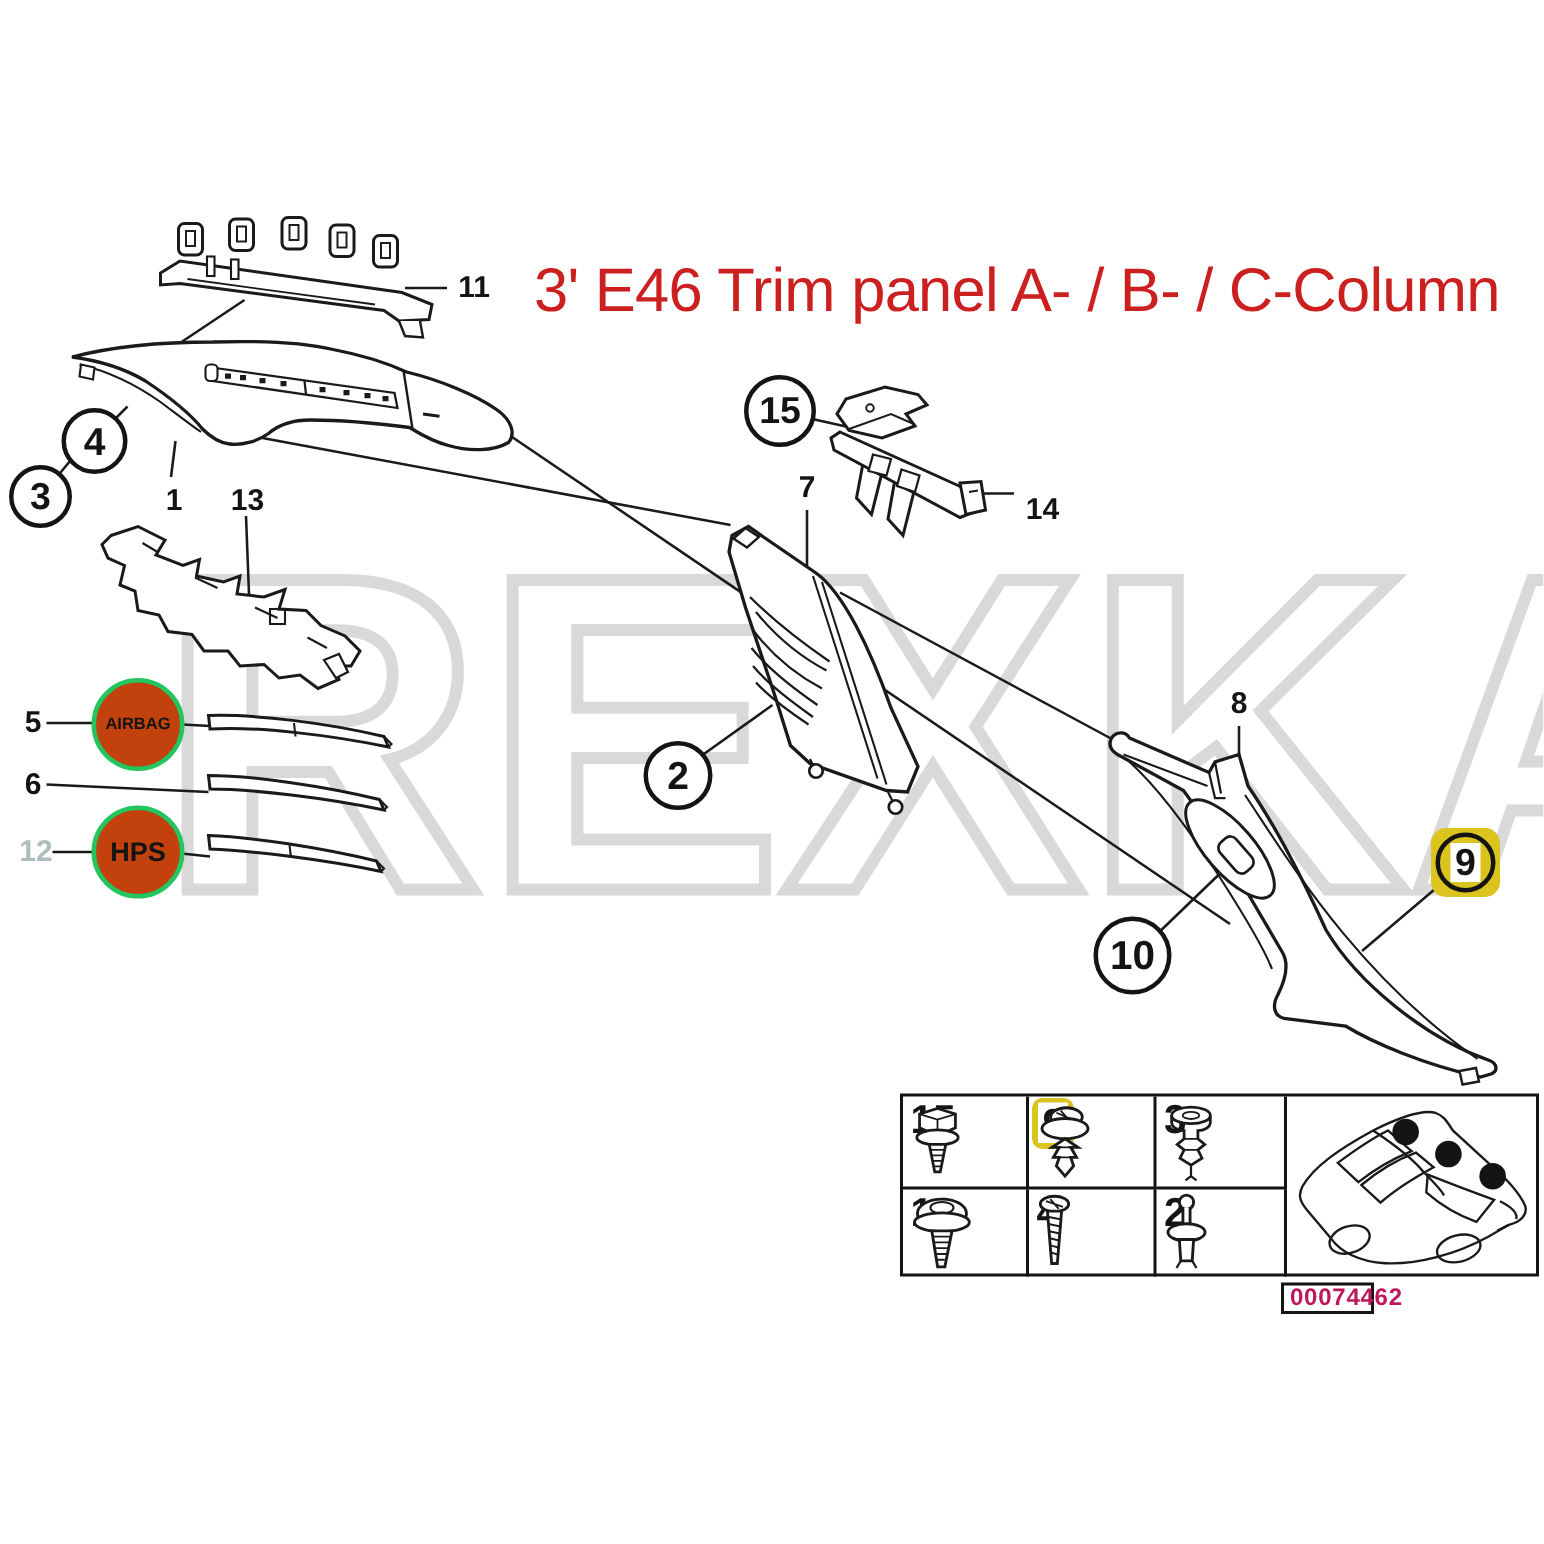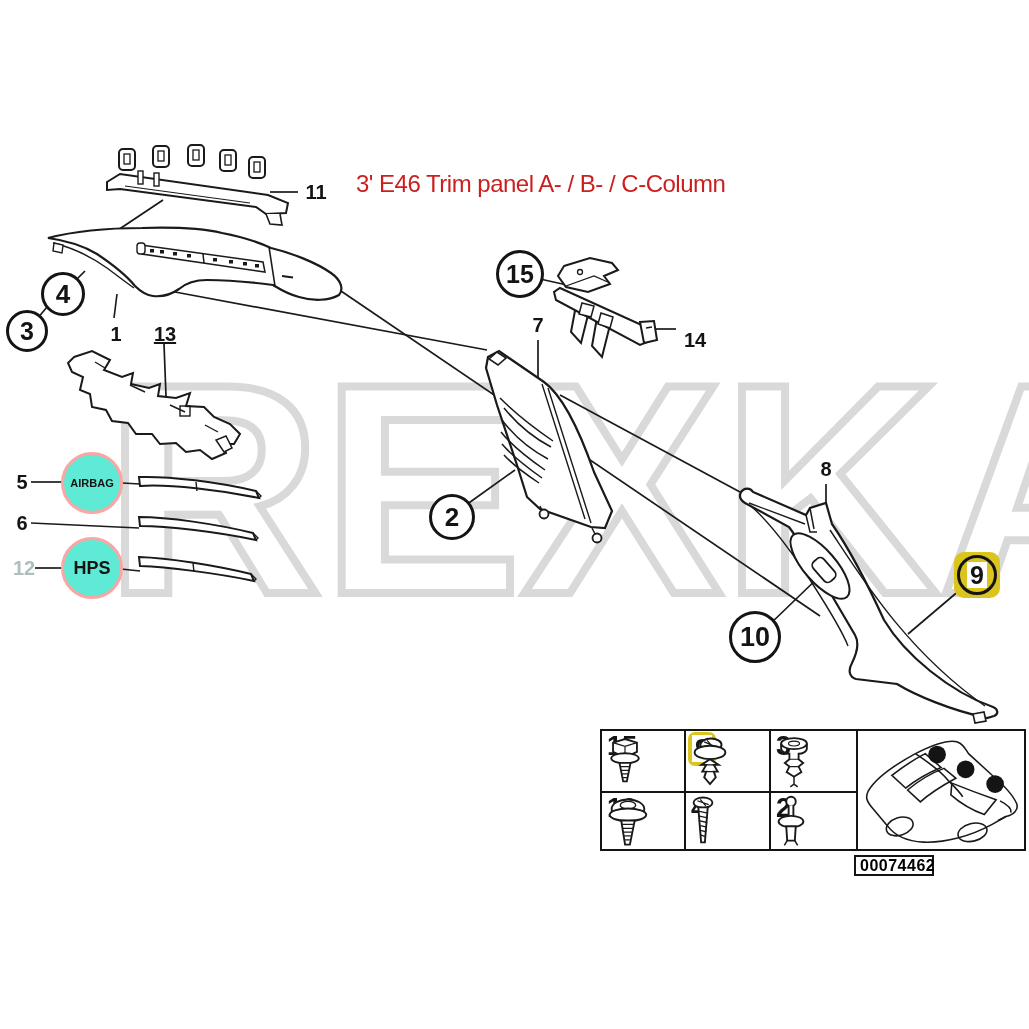--- a/index.html
+++ b/index.html
@@ -1,45 +1,45 @@
 <!DOCTYPE html>
 <html><head>
 <meta charset="utf-8">
 <style>
   html,body{margin:0;padding:0;background:#fff;}
   .stage{position:relative;width:1029px;height:1029px;background:#ffffff;overflow:hidden;
          font-family:"Liberation Sans",sans-serif;}
   svg{position:absolute;left:0;top:0;}
-  .title{position:absolute;left:356px;top:170px;font-size:24px;font-weight:400;
+  .title{position:absolute;left:356px;top:170px;font-size:41px;font-weight:400;
          color:#cc2020;white-space:nowrap;letter-spacing:-0.5px;}
   .lbl{position:absolute;font-weight:bold;font-size:20px;color:#141414;
        transform:translate(-50%,-50%);white-space:nowrap;line-height:1;}
   .lbl.muted{color:#aebebe;}
   .co{position:absolute;border:3px solid #141414;border-radius:50%;background:#fff;
       display:flex;align-items:center;justify-content:center;font-weight:bold;
       color:#141414;transform:translate(-50%,-50%);line-height:1;}
-  .badge{position:absolute;width:56px;height:56px;border:3px solid #fca5a5;border-radius:50%;
-      background:#5eead4;display:flex;align-items:center;justify-content:center;font-weight:bold;
+  .badge{position:absolute;width:56px;height:56px;border:3px solid #22c55e;border-radius:50%;
+      background:#c2410c;display:flex;align-items:center;justify-content:center;font-weight:bold;
       color:#141414;transform:translate(-50%,-50%);line-height:1;}
   .co9{position:absolute;width:46px;height:46px;border-radius:10px;background:#dcc41e;
       transform:translate(-50%,-50%);display:flex;align-items:center;justify-content:center;}
   .co9 .ring{width:40px;height:40px;border:3px solid #141414;border-radius:50%;
       display:flex;align-items:center;justify-content:center;box-sizing:border-box;}
   .co9 .win{background:#fff;padding:0 3px;font-weight:bold;font-size:25px;color:#141414;line-height:1.05;}
   
   .legend{position:absolute;left:600px;top:729px;width:426px;height:122px;
       border:2px solid #141414;box-sizing:border-box;background:#fff;}
   .cell{position:absolute;box-sizing:border-box;border-right:2px solid #141414;}
   .cell .num{position:absolute;left:5px;top:2px;font-weight:bold;font-size:27px;color:#141414;line-height:1;}
   .cell .hl{position:absolute;left:2px;top:1px;background:#dcc41e;border-radius:7px;padding:3px 4px 4px 4px;}
   .cell .hl .win{background:#fff;padding:0 3px;font-weight:bold;font-size:26px;color:#141414;line-height:1.05;display:block;}
   .cell svg{position:absolute;}
-  .docbox{position:absolute;left:854px;top:855px;width:80px;height:21px;border:2px solid #141414;
+  .docbox{position:absolute;left:854px;top:855px;width:62px;height:21px;border:2px solid #141414;
       box-sizing:border-box;display:flex;align-items:center;padding-left:4px;
-      font-weight:bold;font-size:16px;color:#000000;letter-spacing:0.5px;}
+      font-weight:bold;font-size:16px;color:#be185d;letter-spacing:0.5px;}
 </style>
 </head>
 <body>
 
 <div class="stage">
 
   <svg width="1029" height="1029" viewBox="0 0 1029 1029">
     <text x="105" y="593" font-family="Liberation Sans,sans-serif" font-size="300" font-weight="bold" fill="#ffffff" stroke="#d9d9d9" stroke-width="8">REXKA</text>
   </svg>
 
@@ -176,21 +176,21 @@
       <path d="M139,557 C168,558 214,565 251,574 L254,581 C216,573 167,567 140,566 Z"></path>
       <path d="M193,563 L194,572" fill="none" stroke-width="1.4"></path>
       <path d="M251,574 L256,579 L254,581" fill="none" stroke-width="1.4"></path>
     </g>
   </svg>
 
   <div class="title">3' E46 Trim panel A- / B- / C-Column</div>
 
   <div class="lbl" style="left:316px;top:192px;">11</div>
   <div class="lbl" style="left:116px;top:334px;">1</div>
-  <div class="lbl" style="left:165px;top:334px;text-decoration:underline;">13</div>
+  <div class="lbl" style="left:165px;top:334px;">13</div>
   <div class="lbl" style="left:538px;top:325px;">7</div>
   <div class="lbl" style="left:695px;top:340px;">14</div>
   <div class="lbl" style="left:826px;top:469px;">8</div>
   <div class="lbl" style="left:22px;top:482px;">5</div>
   <div class="lbl" style="left:22px;top:523px;">6</div>
   <div class="lbl muted" style="left:24px;top:568px;text-align:center;">12</div>
 
   <div class="co" style="left:63px;top:294px;width:38px;height:38px;font-size:26px;">4</div>
   <div class="co" style="left:27px;top:331px;width:36px;height:36px;font-size:25px;">3</div>
   <div class="co" style="left:520px;top:274px;width:42px;height:42px;font-size:25px;">15</div>

